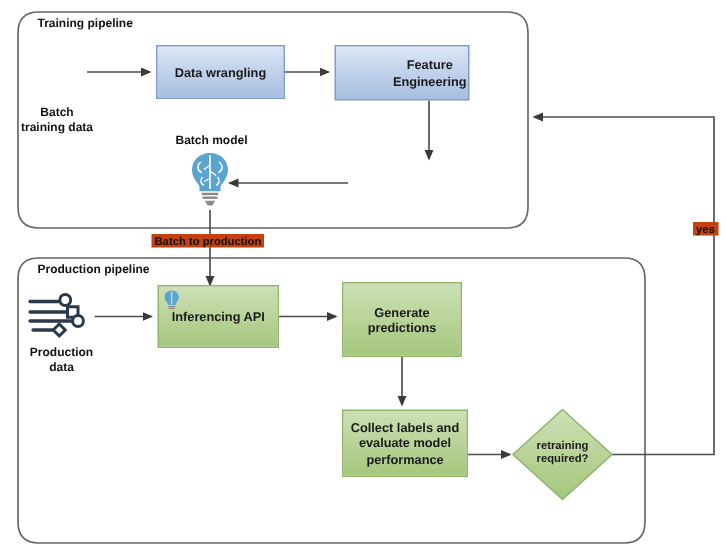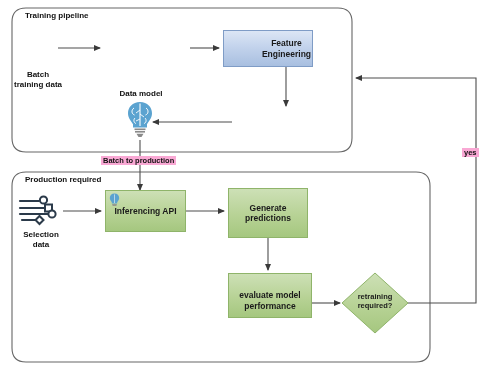--- a/index.html
+++ b/index.html
@@ -57,21 +57,21 @@
     position: absolute;
     font-size: 8px;
     font-weight: bold;
     color: #111111;
     text-align: center;
     line-height: 1.2;
     white-space: nowrap;
   }
   .edge-label {
     position: absolute;
-    background: #f9a8d4;
+    background: #c2410c;
     font-size: 7.5px;
     font-weight: bold;
     color: #111111;
     padding: 0 2px;
     white-space: nowrap;
   }
   .icon-wrap {
     position: absolute;
   }
   .diamond-label {
@@ -116,32 +116,33 @@
 
     <path d="M 268 238 L 268 270" fill="none" stroke="#4d4d4d" stroke-width="1.1" marker-end="url(#arrow)"></path>
 
     <path d="M 312 303 L 340 303" fill="none" stroke="#4d4d4d" stroke-width="1.1" marker-end="url(#arrow)"></path>
 
     <path d="M 408 303 L 476 303 L 476 78 L 356 78" fill="none" stroke="#4d4d4d" stroke-width="1.1" marker-end="url(#arrow)"></path>
   </svg>
 
   <div class="group-label" style="left:22px; top:11px;">Training pipeline</div>
 
-  <div class="group-label" style="left:22px; top:175px;">Production required</div>
+  <div class="group-label" style="left:22px; top:175px;">Production pipeline</div>
 
   <div class="free-label" style="left:2px; top:70px; width:72px;">
     <span>Batch</span><br>
     <span>training data</span>
   </div>
 
+  <div class="node blue-box" style="left:104px; top:30px; width:86px; height:36px;">Data wrangling</div>
 
   <div class="node blue-box" style="left:223px; top:30px; width:90px; height:37px;padding-left:37px;">Feature Engineering</div>
 
 
-  <div class="free-label" style="left:105px; top:89px; width:72px;">Data model</div>
+  <div class="free-label" style="left:105px; top:89px; width:72px;">Batch model</div>
   <div class="icon-wrap" style="left:126px; top:101px; width:28px; height:38px;">
     <svg width="28" height="38" viewBox="0 0 28 38">
       <path d="M14 1 C6.5 1 2 6.3 2 12.3 C2 17 5 20 7 23.2 L7 26.5 L21 26.5 L21 23.2 C23 20 26 17 26 12.3 C26 6.3 21.5 1 14 1 Z" fill="#5ba3d0"></path>
       <path d="M14 2.5 L14 25" stroke="#ffffff" stroke-width="1.1" fill="none"></path>
       <path d="M8 7 C5 9 5.5 13 8.5 14" stroke="#ffffff" stroke-width="1" fill="none"></path>
       <path d="M20 7 C23 9 22.5 13 19.5 14" stroke="#ffffff" stroke-width="1" fill="none"></path>
       <path d="M9 17 C7 19 8 22 10 22.5" stroke="#ffffff" stroke-width="1" fill="none"></path>
       <path d="M19 17 C21 19 20 22 18 22.5" stroke="#ffffff" stroke-width="1" fill="none"></path>
       <path d="M14 9 L10 12 M14 13 L18 16 M14 18 L10 20" stroke="#ffffff" stroke-width="0.9" fill="none"></path>
       <rect x="8.5" y="27.5" width="11" height="1.6" fill="#8a8a8a"></rect>
@@ -162,21 +163,21 @@
         <path d="M2 20 L30 20"></path>
         <path d="M4 26 L17 26"></path>
       </g>
       <circle cx="25.5" cy="6" r="3.6" fill="#ffffff" stroke="#2b3a4a" stroke-width="2"></circle>
       <rect x="27" y="10.5" width="7" height="7" fill="#ffffff" stroke="#2b3a4a" stroke-width="2"></rect>
       <circle cx="34" cy="20" r="3.6" fill="#ffffff" stroke="#2b3a4a" stroke-width="2"></circle>
       <path d="M21.5 22 L25.5 26 L21.5 30 L17.5 26 Z" fill="#ffffff" stroke="#2b3a4a" stroke-width="2"></path>
     </svg>
   </div>
   <div class="free-label" style="left:6px; top:230px; width:70px;">
-    <span>Selection</span><br>
+    <span>Production</span><br>
     <span>data</span>
   </div>
 
   <div class="node green-box" style="left:228px; top:188px; width:80px; height:50px;">
     <span>
       <span>Generate</span><br>
       <span>predictions</span>
     </span>
   </div>
 
@@ -187,21 +188,21 @@
         <path d="M5.5 0.6 C2.6 0.6 0.8 2.7 0.8 5 C0.8 6.9 2 8 2.8 9.3 L2.8 10.4 L8.2 10.4 L8.2 9.3 C9 8 10.2 6.9 10.2 5 C10.2 2.7 8.4 0.6 5.5 0.6 Z" fill="#5ba3d0"></path>
         <path d="M5.5 1.4 L5.5 10" stroke="#ffffff" stroke-width="0.55" fill="none"></path>
         <rect x="3.2" y="11" width="4.6" height="0.8" fill="#8a8a8a"></rect>
         <rect x="3.5" y="12.2" width="4" height="0.8" fill="#8a8a8a"></rect>
       </svg>
     </span>
   </div>
 
   <div class="node green-box" style="left:228px; top:273px; width:84px; height:45px;">
     <span>
-      <br>
+      <span>Collect labels and</span><br>
       <span>evaluate model</span><br>
       <span>performance</span>
     </span>
   </div>
 
   <div class="icon-wrap" style="left:341px; top:272px; width:68px; height:62px;">
     <svg width="68" height="62" viewBox="0 0 68 62">
       <defs>
         <linearGradient id="greengrad" x1="0" y1="0" x2="0" y2="1">
           <stop offset="0%" stop-color="#cde0b6"></stop>

